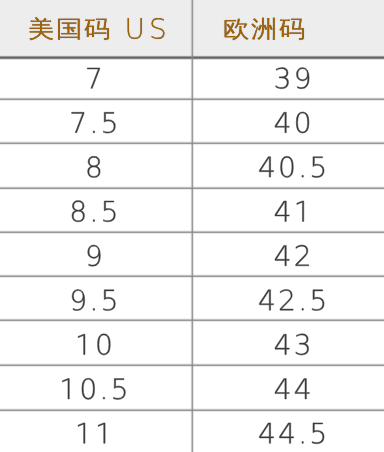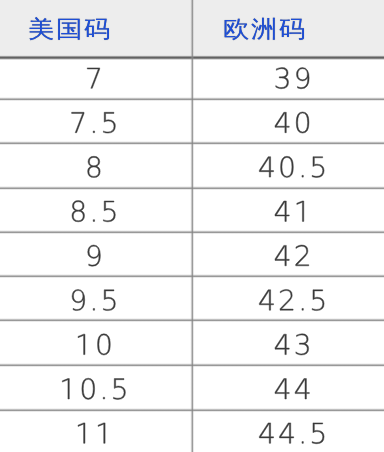--- a/index.html
+++ b/index.html
@@ -27,21 +27,21 @@
     top: 0;
     width: 395px;
     height: 56px;
     background: #ededed;
     display: flex;
   }
   .header-row .cell {
     box-sizing: border-box;
     position: relative;
     height: 100%;
-    color: #1d4ed8;
+    color: #a16207;
     font-weight: 400;
     text-shadow: 0 0 0.7px rgba(60,60,60,0.75);
     text-decoration: underline;
   }
   .header-row .cell.us { width: 192px; }
   .header-row .cell.eu { width: 203px; }
   .hz {
     position: absolute;
     font-size: 23.5px;
     letter-spacing: 1.5px;
@@ -85,20 +85,21 @@
   }
   .digits path { fill: #3b3b3b; stroke: #3b3b3b; stroke-width: 0.45px; stroke-linejoin: round; vector-effect: non-scaling-stroke; }
 </style>
 </head>
 <body>
 
 <div class="size-table">
   <div class="header-row">
     <div class="cell us">
       <span class="hz" style="left: 28px; top: 12.65px;">美国码</span>
+        <span class="lat" style="left: 124.5px; top: 13.05px;">US</span>
     </div>
     <div class="cell eu">
       <span class="hz" style="left: 31px; top: 12.65px;">欧洲码</span>
     </div>
   </div>
   <div class="hrule" style="top: 54.7px; height: 5.2px;"></div>
     <div class="rule" style="top: 97.25px;"></div>
     <div class="rule" style="top: 141.45px;"></div>
     <div class="rule" style="top: 185.85px;"></div>
     <div class="rule" style="top: 230.35px;"></div>

